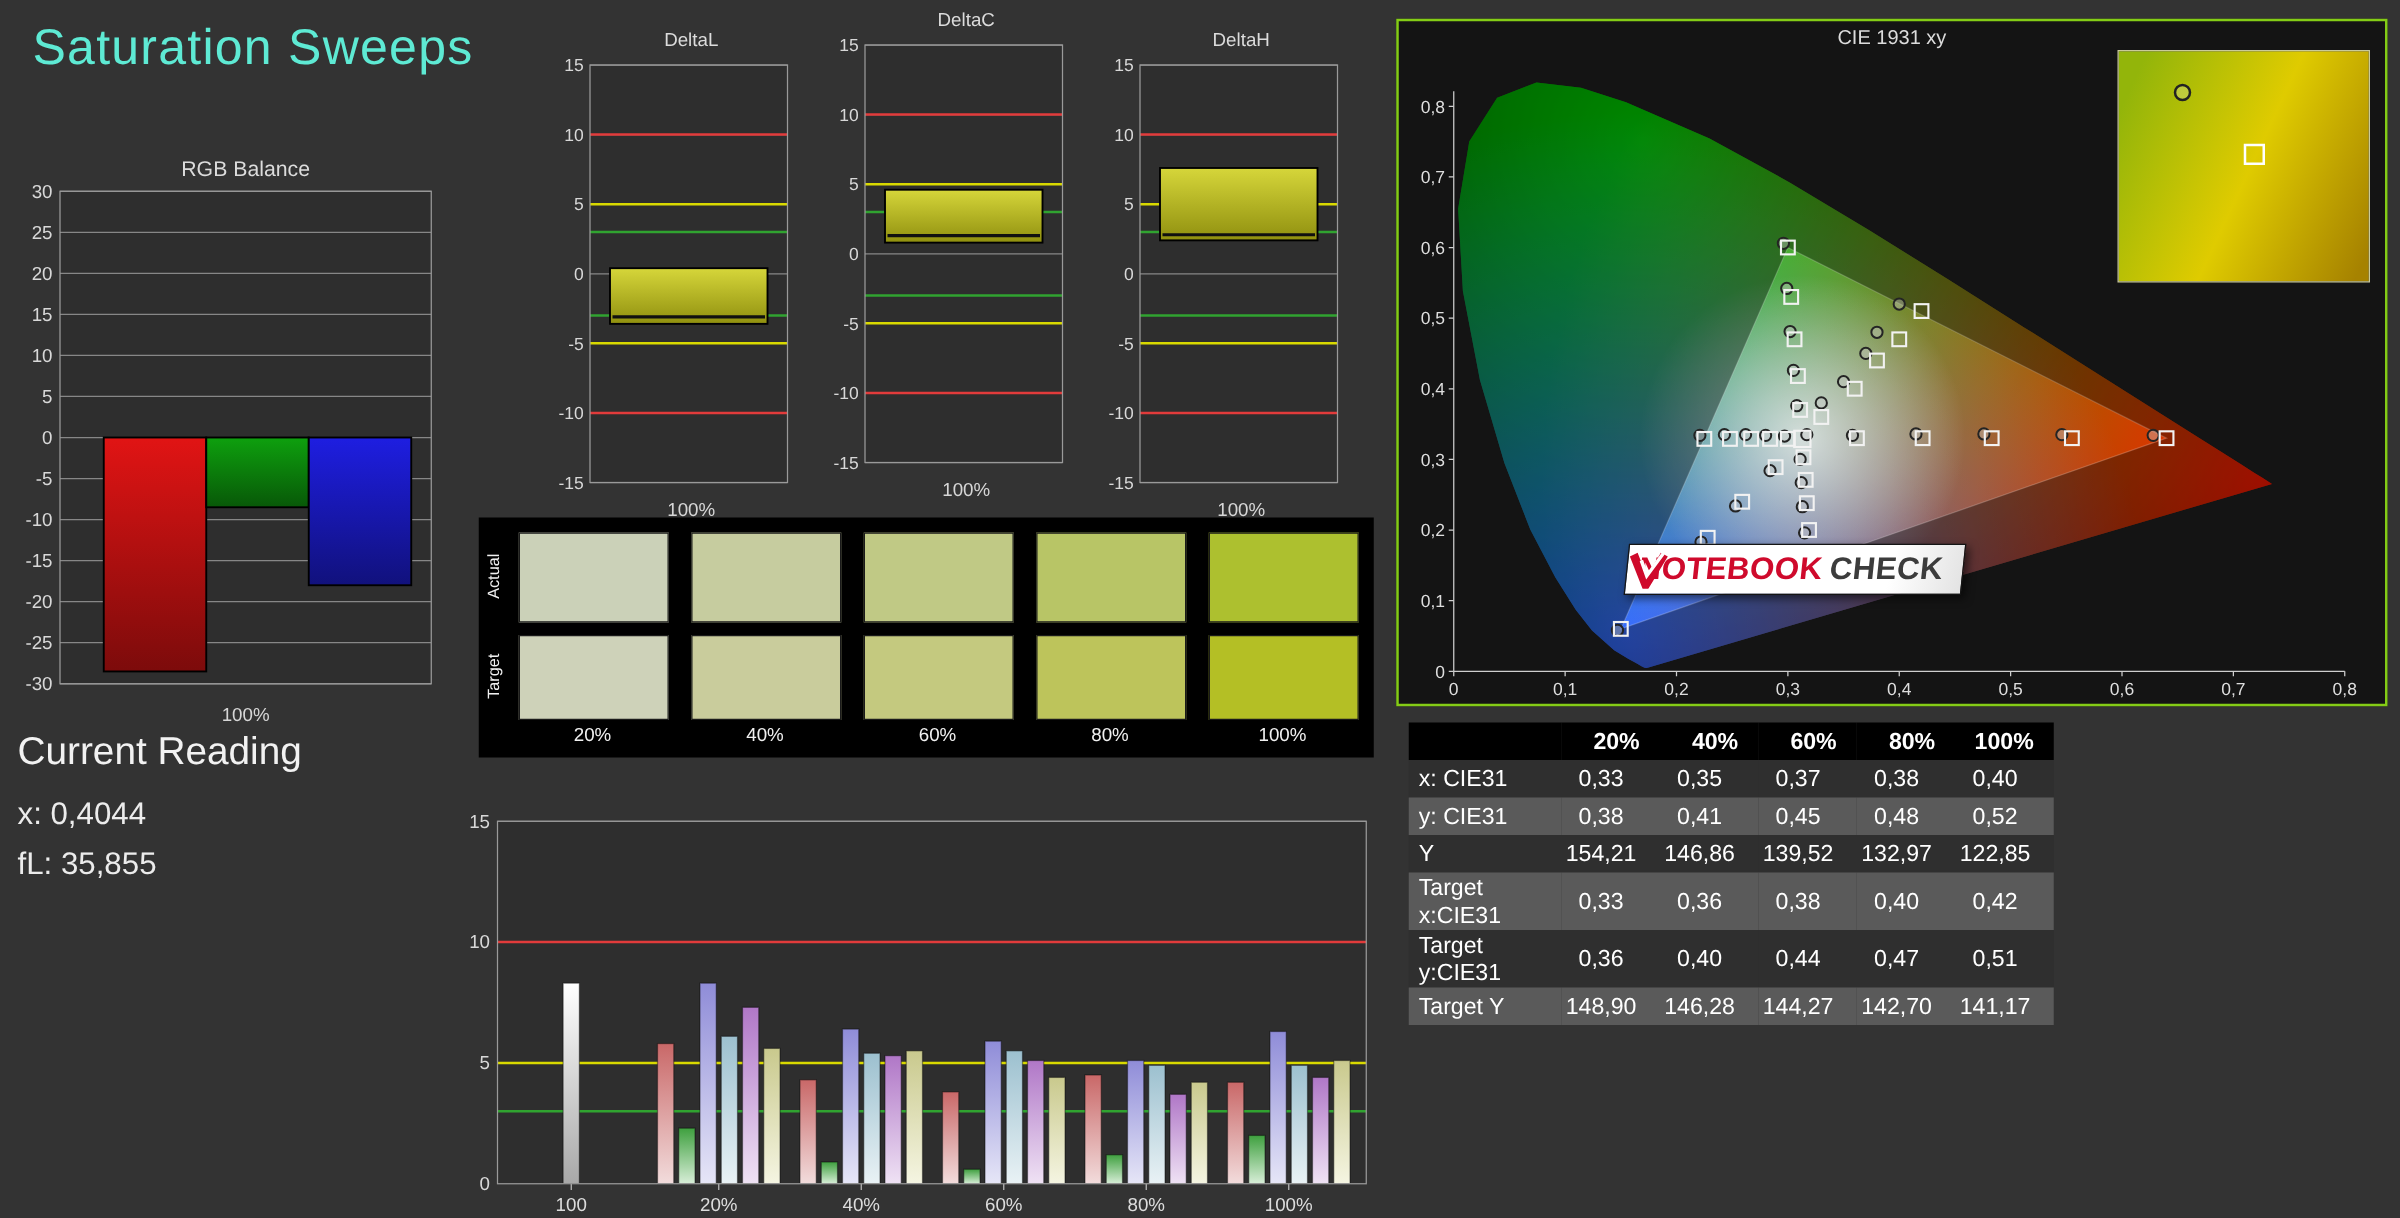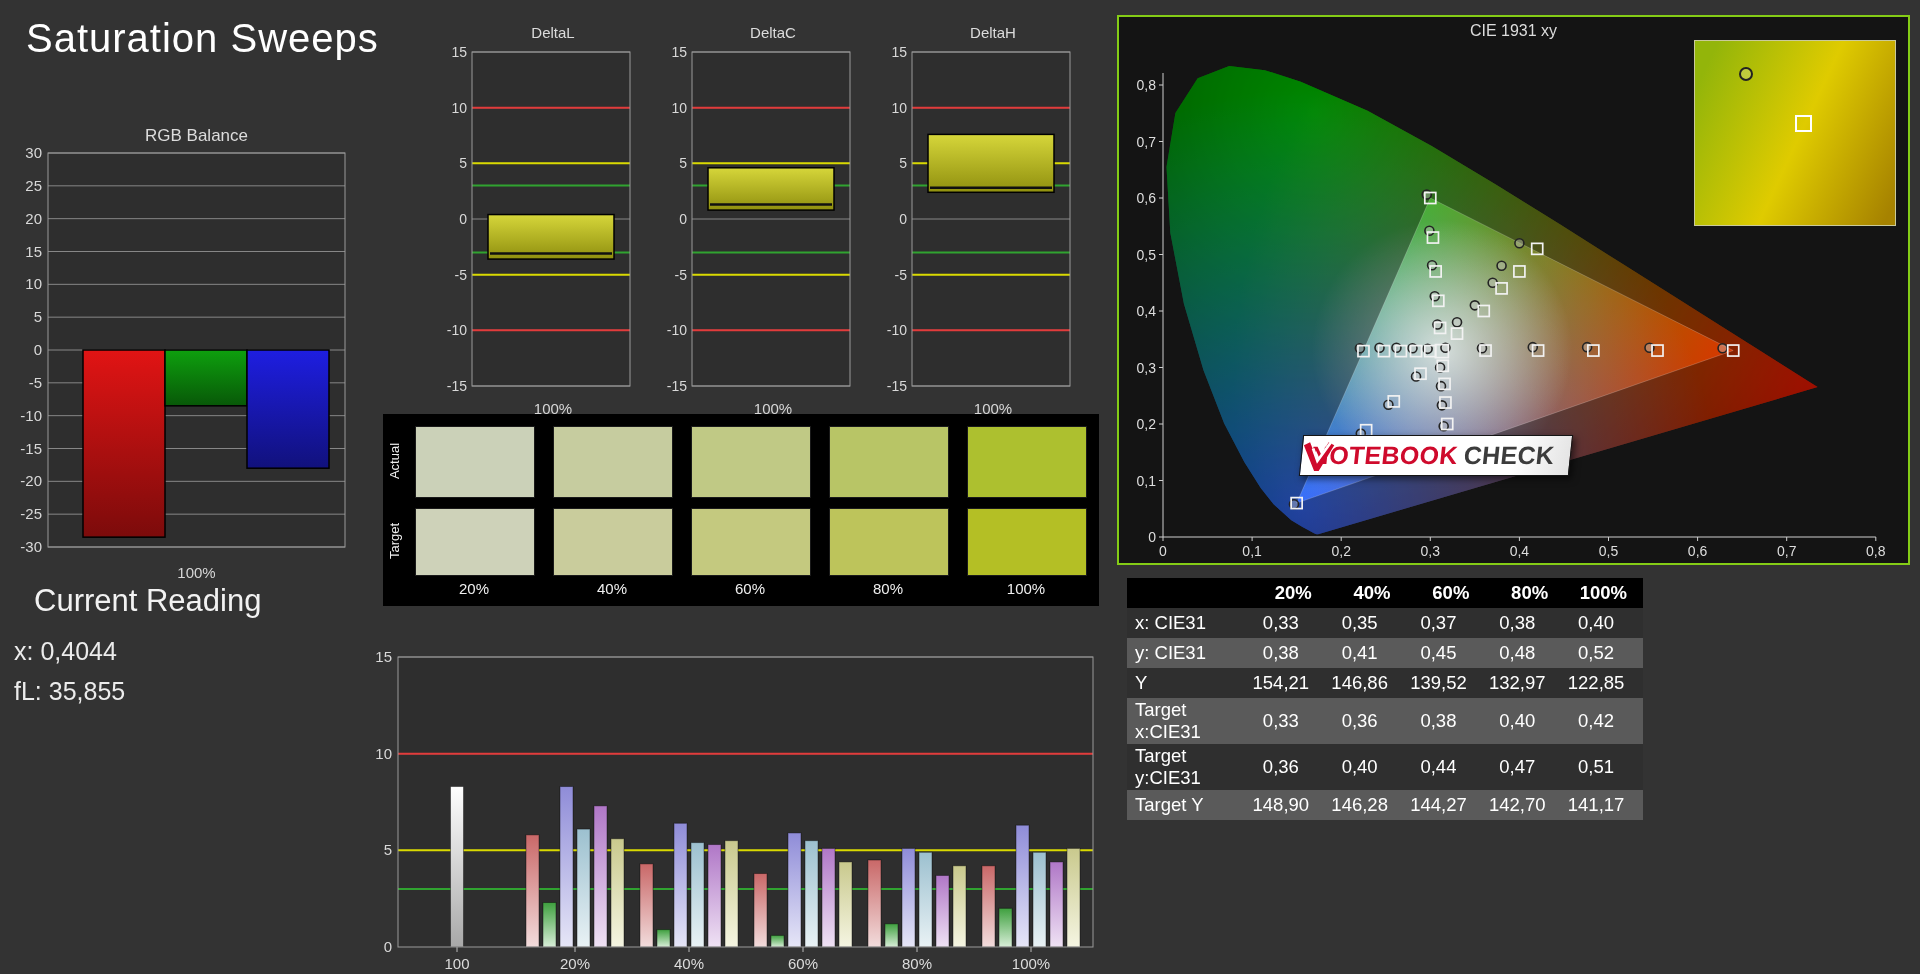--- a/index.html
+++ b/index.html
@@ -3,46 +3,46 @@
 <meta charset="utf-8">
 <style>
   html,body{margin:0;padding:0;}
   body{
     width:1920px;height:974px;position:relative;overflow:hidden;
     background:#333333;color:#e6e6e6;
     font-family:"Liberation Sans", sans-serif;
   }
   #page-title{
     position:absolute;left:26px;top:16px;margin:0;
-    font-size:40px;font-weight:400;letter-spacing:1px;color:#ffffff;
+    font-size:40px;font-weight:400;letter-spacing:1px;color:#5eead4;
   }
   .panel{position:absolute;}
   .chart-title{position:absolute;color:#dcdcdc;font-size:17px;text-align:center;}
   .xlabel{position:absolute;color:#d6d6d6;font-size:15px;text-align:center;}
   svg{position:absolute;left:0;display:block;}
   #rgb-panel{left:8px;top:126px;width:353px;height:475px;}
   #dl-panel{left:444px;top:24px;width:192px;height:400px;}
-  #dc-panel{left:664px;top:24px;width:192px;height:400px;}
+  #dc-panel{left:664px;top:8px;width:192px;height:400px;}
   #dh-panel{left:884px;top:24px;width:192px;height:400px;}
   #swatch-panel{left:383px;top:414px;width:716px;height:192px;background:#000;}
   #de-panel{left:360px;top:632px;width:748px;height:342px;}
   #cie-panel{left:1117px;top:15px;width:789px;height:546px;background:#141414;border:2px solid #84cc16;}
   #cie-title{left:0;top:5px;width:100%;font-size:16px;}
   #cie-inset{position:absolute;left:575px;top:23px;width:200px;height:184px;border:1px solid #caca9a;}
   #cie-inset .mk-circle{position:absolute;width:10px;height:10px;border-radius:50%;
     border:2px solid #222;background:rgba(255,255,255,.22);}
   #cie-inset .mk-square{position:absolute;width:13px;height:13px;border:2px solid #fff;}
   #nbc-logo{position:absolute;left:182px;top:418px;display:flex;align-items:center;gap:6px;
     background:linear-gradient(100deg,#ffffff 78%,#e3e3e3 100%);
     padding:5px 16px 5px 9px;transform:skewX(-6deg);
     border:1px solid #151515;box-shadow:3px 3px 7px rgba(0,0,0,.55);}
   #nbc-logo .t-red{color:#cf0a2c;font-weight:bold;font-size:25px;letter-spacing:.3px;}
   #nbc-logo .t-dark{color:#3c3c3c;font-weight:bold;font-size:25px;letter-spacing:.3px;}
   #current-reading{left:14px;top:583px;width:330px;}
-  #current-reading .cr-heading{font-size:31px;color:#f2f2f2;margin-bottom:12px;margin-left:20px;}
+  #current-reading .cr-heading{font-size:31px;color:#f2f2f2;margin-bottom:12px;}
   #current-reading .cr-line{font-size:25px;line-height:40px;color:#ececec;}
   #table-panel{left:1127px;top:578px;width:516px;}
   #results-table{width:100%;border-collapse:collapse;font-size:18.5px;color:#fff;}
   #results-table th{background:#000;font-weight:bold;height:28px;text-align:right;padding-right:16px;}
   #results-table td{height:28px;}
   #results-table td.lbl{text-align:left;padding-left:8px;}
   #results-table td.val{text-align:center;padding-right:16px;margin-left:28px;}
   #results-table tr.odd td{background:#2f2f2f;}
   #results-table tr.even td{background:#5a5a5a;}
   .sw-rowlabel{position:absolute;width:58px;height:16px;text-align:center;font-size:13px;color:#f0f0f0;

